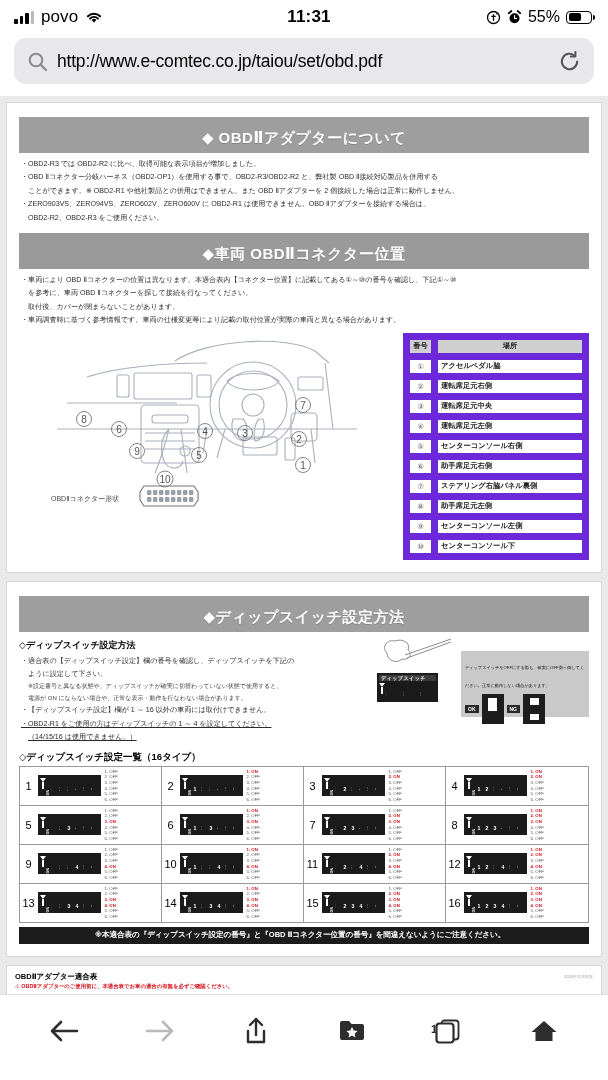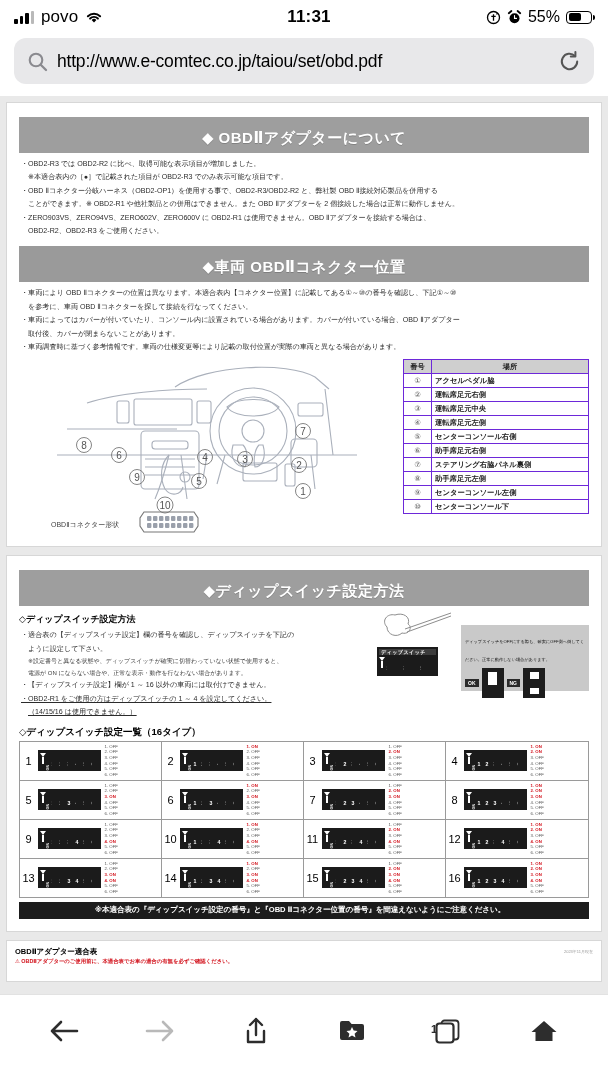--- a/index.html
+++ b/index.html
@@ -74,21 +74,21 @@
   .bullets .tiny{ font-size:6px; color:#3a3a3a; }
 
   
   .figrow{ display:flex; gap:8px; margin-top:6px; align-items:flex-start; }
   .figure{ flex:1; position:relative; height:175px; }
   .figure svg{ display:block; width:100%; height:100%; }
   .conn-label{ position:absolute; left:32px; bottom:4px; font-size:7px; color:#444;}
   .conn-shape{ position:absolute; left:119px; bottom:0px; }
 
   table.loc{ border-collapse:collapse; width:186px; font-size:7.4px; }
-  table.loc th, table.loc td{ border:1px solid #6d28d9; padding:1.5px 3px; color:#222;}
+  table.loc th, table.loc td{ border:7px solid #6d28d9; padding:1.5px 3px; color:#222;}
   table.loc th{ background:#cfcfcf; text-align:center; font-weight:700; font-size:7.2px;}
   table.loc td.n{ width:28px; text-align:center; color:#555; }
   table.loc td.place{ font-weight:700; font-size:7.3px; }
 
   
   .dip-top{ display:flex; gap:6px; margin-top:2px; }
   .dip-text{ flex:1; }
   .sub-h{ font-size:9px; font-weight:700; margin:2px 0 3px 0;}
   .dip-ill{ width:218px; position:relative; height:92px; }
   .ok-box{
@@ -214,32 +214,30 @@
   </div>
 </div>
 
 <div class="viewport">
 
   <div class="sheet">
 
     <div class="bar">◆ OBDⅡアダプターについて</div>
     <div class="bullets">
       <p>・OBD2-R3 では OBD2-R2 に比べ、取得可能な表示項目が増加しました。</p>
-      <p class="ind">※本適合表内の［●］で記載された項目が OBD2-R3 でのみ表示可能な項目です。</p>
       <p>・OBD Ⅱコネクター分岐ハーネス（OBD2-OP1）を使用する事で、OBD2-R3/OBD2-R2 と、弊社製 OBD Ⅱ接続対応製品を併用する</p>
       <p class="ind">ことができます。※ OBD2-R1 や他社製品との併用はできません。また OBD Ⅱアダプターを 2 個接続した場合は正常に動作しません。</p>
       <p>・ZERO903VS、ZERO94VS、ZERO602V、ZERO600V に OBD2-R1 は使用できません。OBD Ⅱアダプターを接続する場合は、</p>
       <p class="ind">OBD2-R2、OBD2-R3 をご使用ください。</p>
     </div>
 
     <div class="bar b2" style="margin-top:9px">◆車両 OBDⅡコネクター位置</div>
     <div class="bullets">
       <p>・車両により OBD Ⅱコネクターの位置は異なります。本適合表内【コネクター位置】に記載してある①～⑩の番号を確認し、下記①～⑩</p>
       <p class="ind">を参考に、車両 OBD Ⅱコネクターを探して接続を行なってください。</p>
-      <p>・車両によってはカバーが付いていたり、コンソール内に設置されている場合があります。カバーが付いている場合、OBD Ⅱアダプター</p>
       <p class="ind">取付後、カバーが閉まらないことがあります。</p>
       <p>・車両調査時に基づく参考情報です。車両の仕様変更等により記載の取付位置が実際の車両と異なる場合があります。</p>
     </div>
 
     <div class="figrow">
       <div class="figure">
         <svg viewBox="0 0 300 175">
           <g stroke="#aab0bb" stroke-width="1.1" fill="none">
             <path d="M10 70 H120 M0 96 H300"></path>
             <path d="M118 28 C150 6 230 2 258 18 L272 30"></path>

